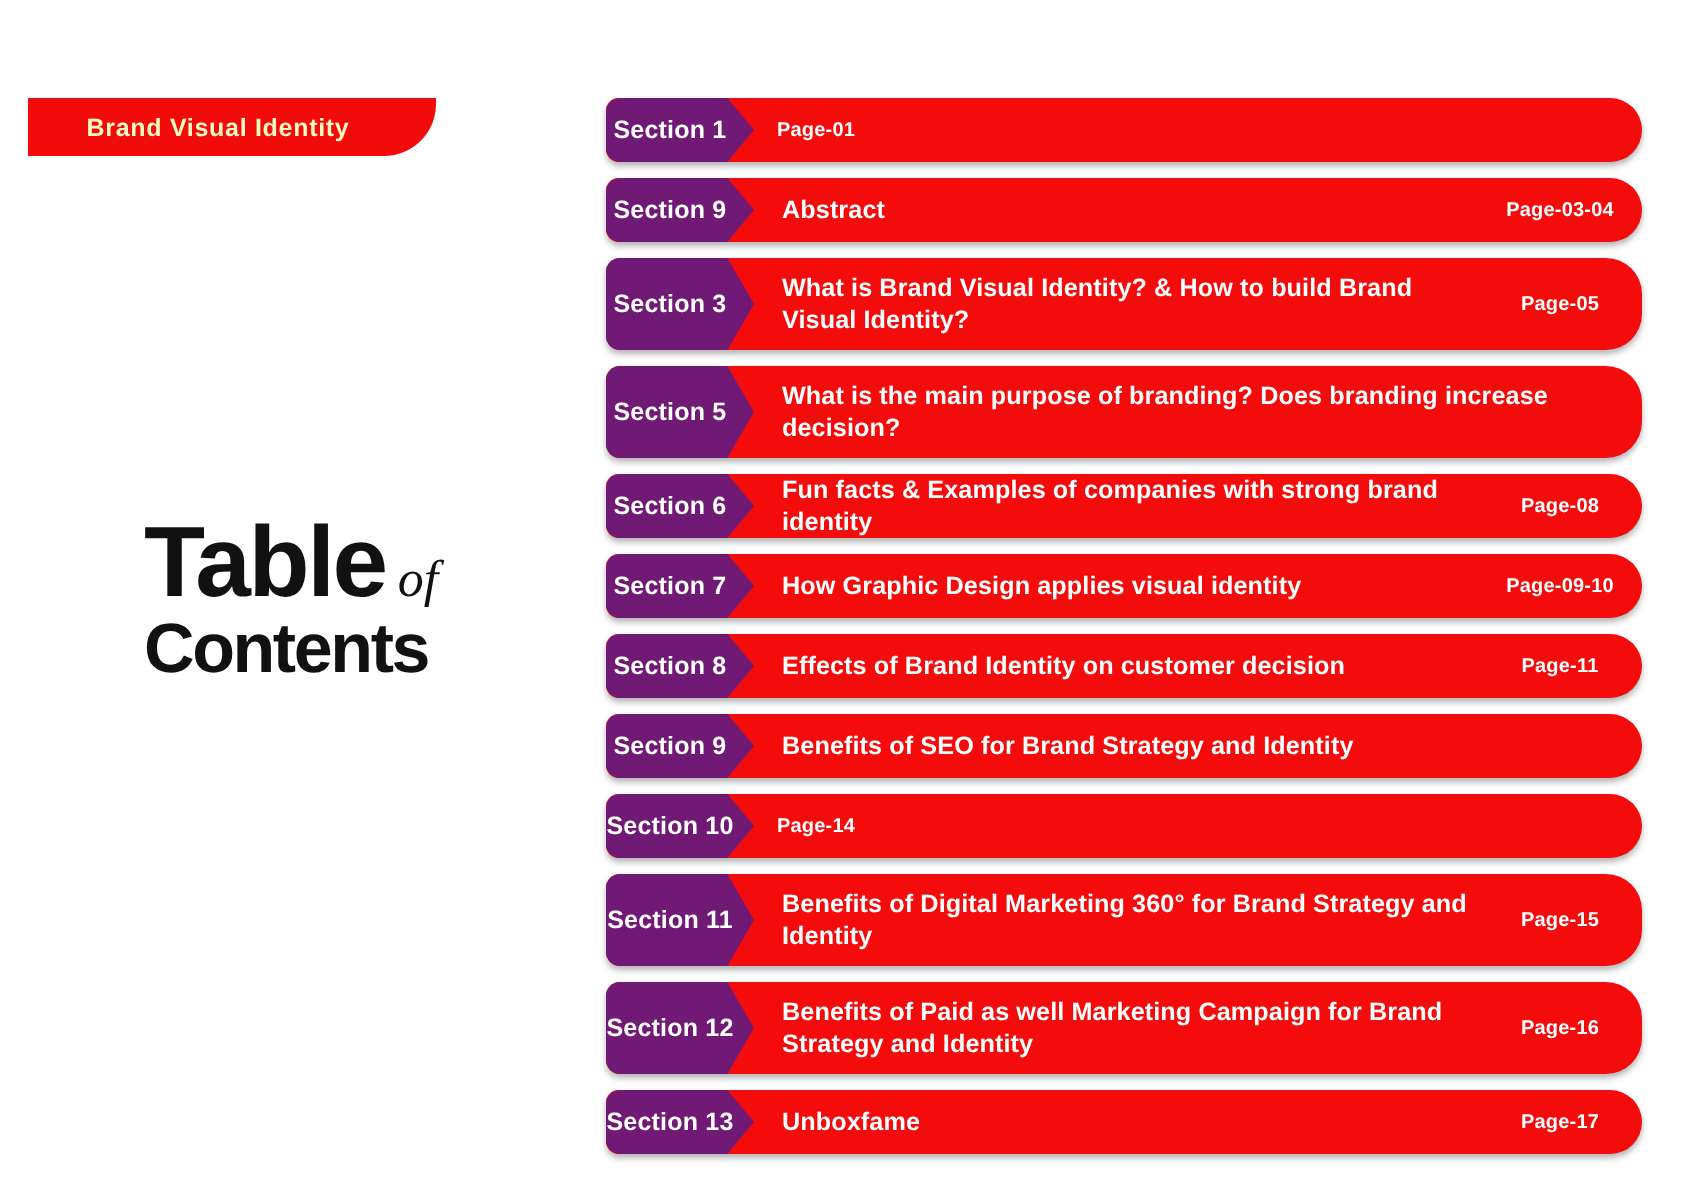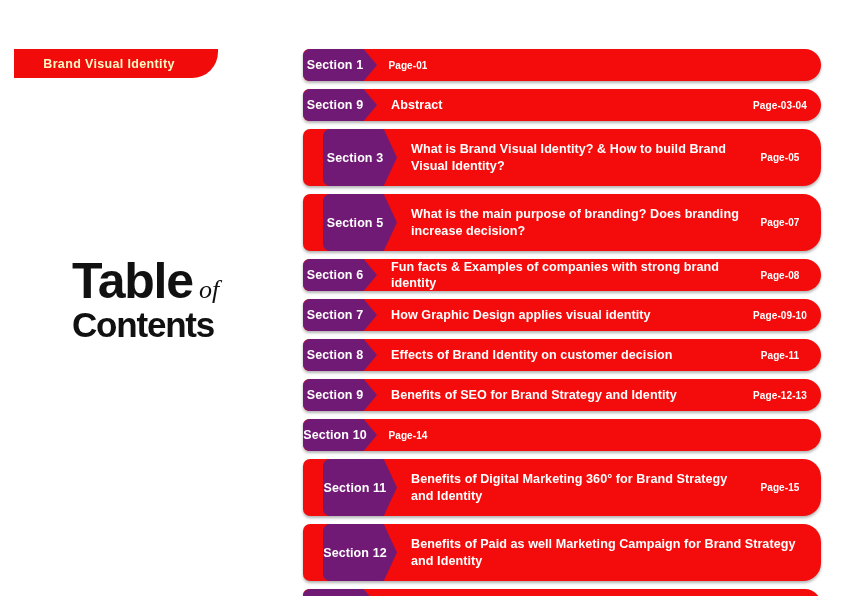--- a/index.html
+++ b/index.html
@@ -82,21 +82,21 @@
     width: 518px;
   }
 
   .section-row {
     position: relative;
     margin-bottom: 8px;
     height: 32px;
     display: flex;
     align-items: stretch;
   }
-  .section-row.tall { height: 57px; padding-left: 20px; }
+  .section-row.tall { height: 46px; }
 
   .row-bar {
     position: absolute;
     left: 0;
     top: 0;
     right: 0;
     bottom: 0;
     background: #F40C0C;
     border-radius: 7px 18px 18px 7px;
     box-shadow: 0 2px 3px rgba(0,0,0,0.30);
@@ -190,21 +190,20 @@
     <div class="section-row tall">
       <div class="row-bar"></div>
       <div class="section-tag">Section 3</div>
       <div class="section-title">What is Brand Visual Identity? &amp; How to build Brand Visual Identity?</div>
       <div class="section-page">Page-05</div>
     </div>
     <div class="section-row tall">
       <div class="row-bar"></div>
       <div class="section-tag">Section 5</div>
       <div class="section-title">What is the main purpose of branding? Does branding increase decision?</div>
-      <div class="section-page">Page-07</div>
     </div>
     <div class="section-row">
       <div class="row-bar"></div>
       <div class="section-tag">Section 6</div>
       <div class="section-title">Fun facts &amp; Examples of companies with strong brand identity</div>
       <div class="section-page">Page-08</div>
     </div>
     <div class="section-row">
       <div class="row-bar"></div>
       <div class="section-tag">Section 7</div>
@@ -214,37 +213,37 @@
     <div class="section-row">
       <div class="row-bar"></div>
       <div class="section-tag">Section 8</div>
       <div class="section-title">Effects of Brand Identity on customer decision</div>
       <div class="section-page">Page-11</div>
     </div>
     <div class="section-row">
       <div class="row-bar"></div>
       <div class="section-tag">Section 9</div>
       <div class="section-title">Benefits of SEO for Brand Strategy and Identity</div>
-      <div class="section-page">Page-12-13</div>
     </div>
     <div class="section-row">
       <div class="row-bar"></div>
       <div class="section-tag">Section 10</div>
       <div class="section-page">Page-14</div>
     </div>
     <div class="section-row tall">
       <div class="row-bar"></div>
       <div class="section-tag">Section 11</div>
       <div class="section-title">Benefits of Digital Marketing 360° for Brand Strategy and Identity</div>
       <div class="section-page">Page-15</div>
     </div>
     <div class="section-row tall">
       <div class="row-bar"></div>
       <div class="section-tag">Section  12</div>
       <div class="section-title">Benefits of Paid as well Marketing Campaign for Brand Strategy and Identity</div>
+      <div class="section-page">Page-16</div>
     </div>
     <div class="section-row">
       <div class="row-bar"></div>
       <div class="section-tag">Section 13</div>
       <div class="section-title">Unboxfame</div>
       <div class="section-page">Page-17</div>
     </div>
   </div>
 
 </body></html>

